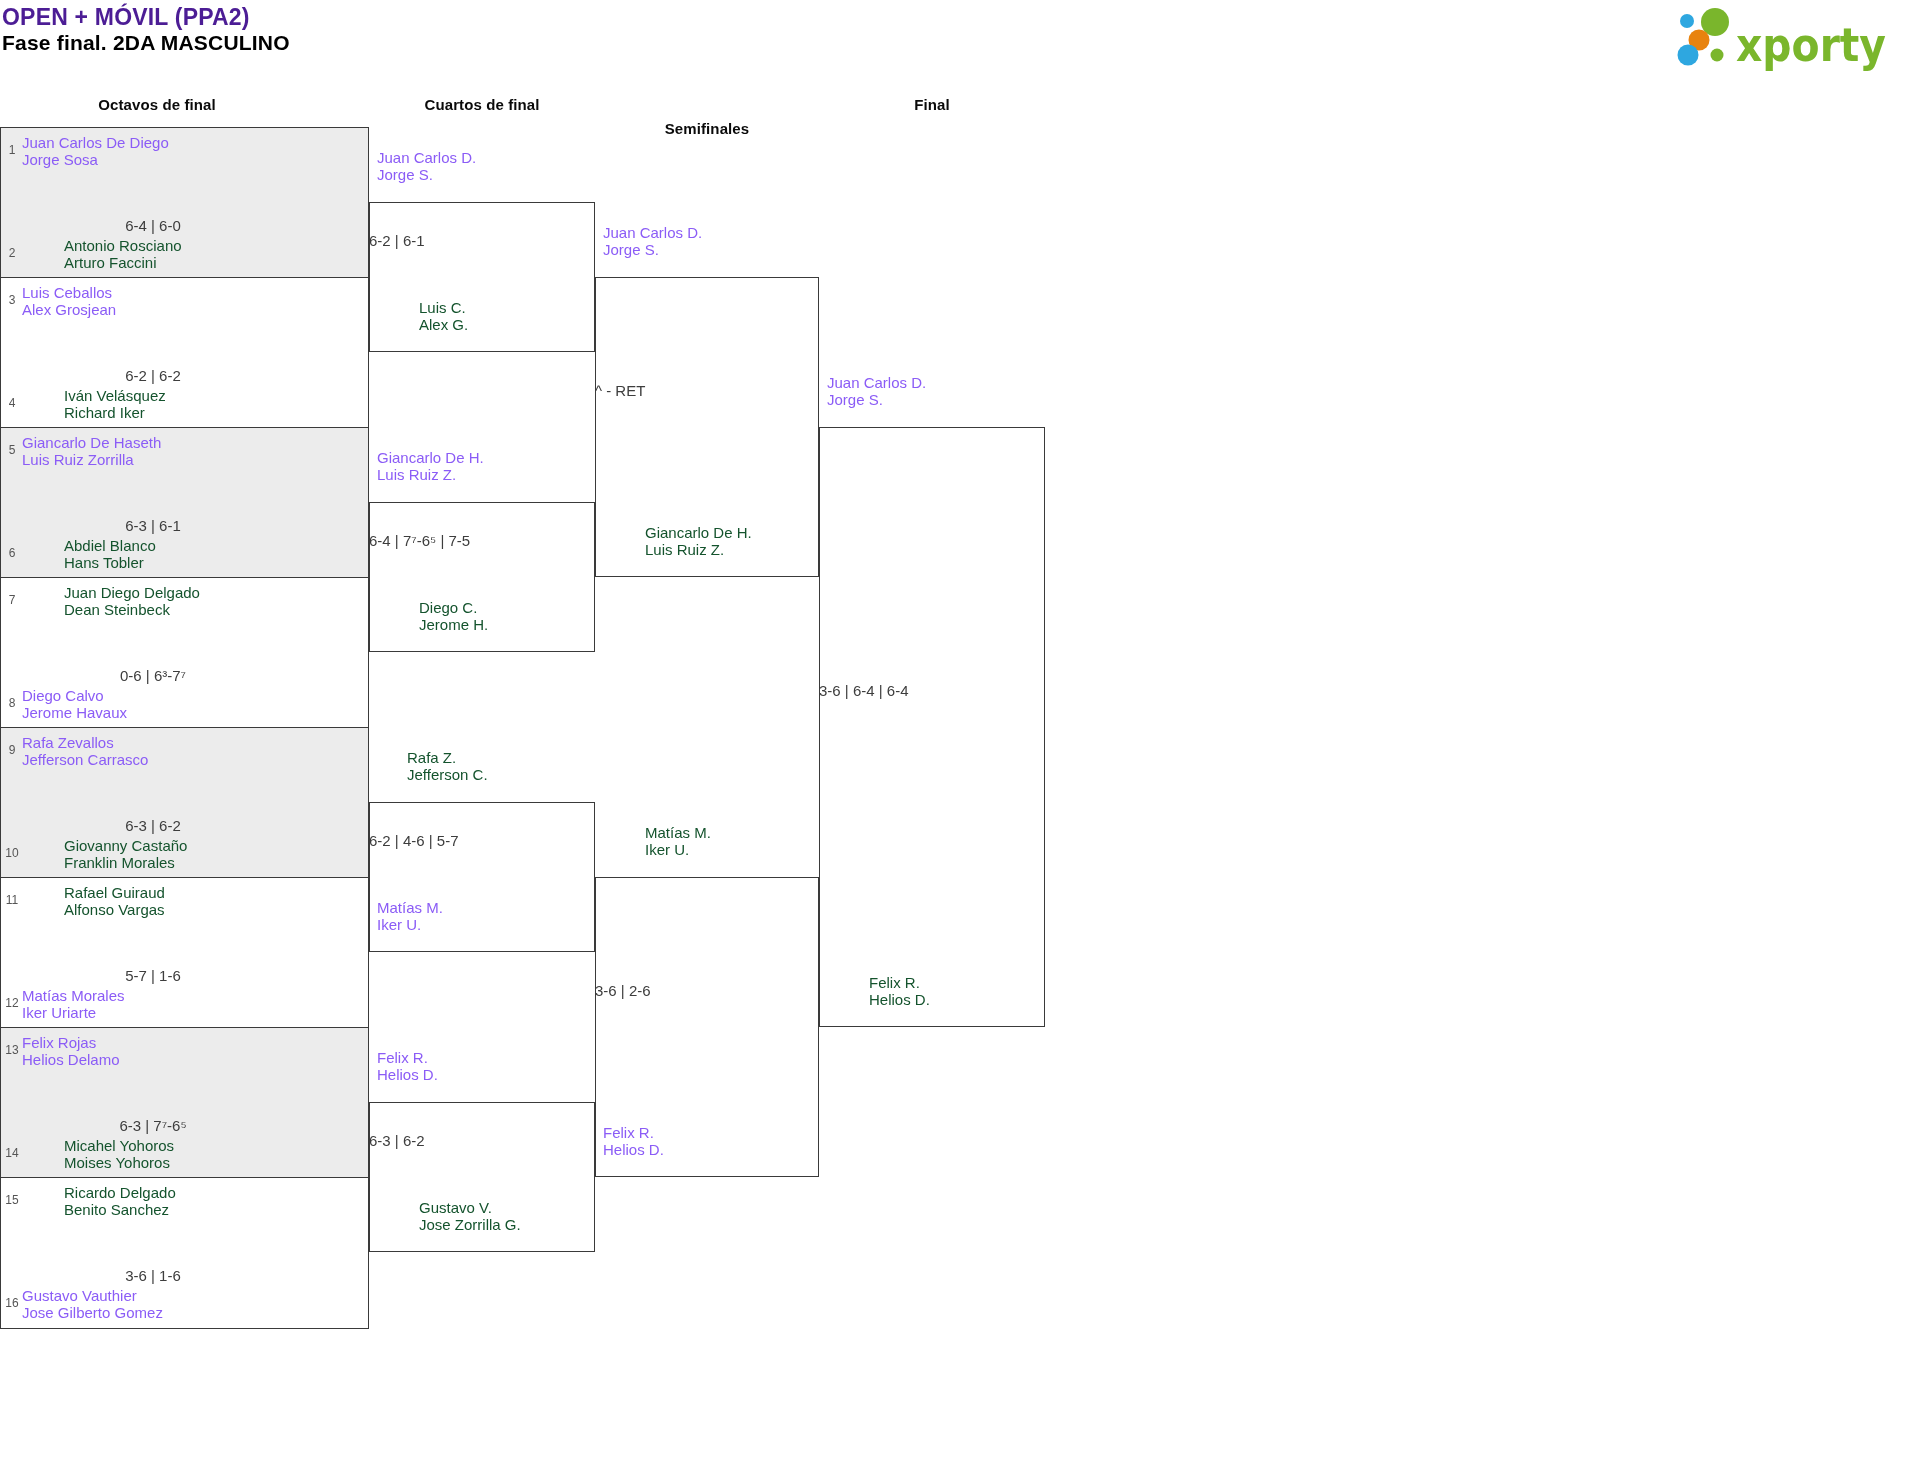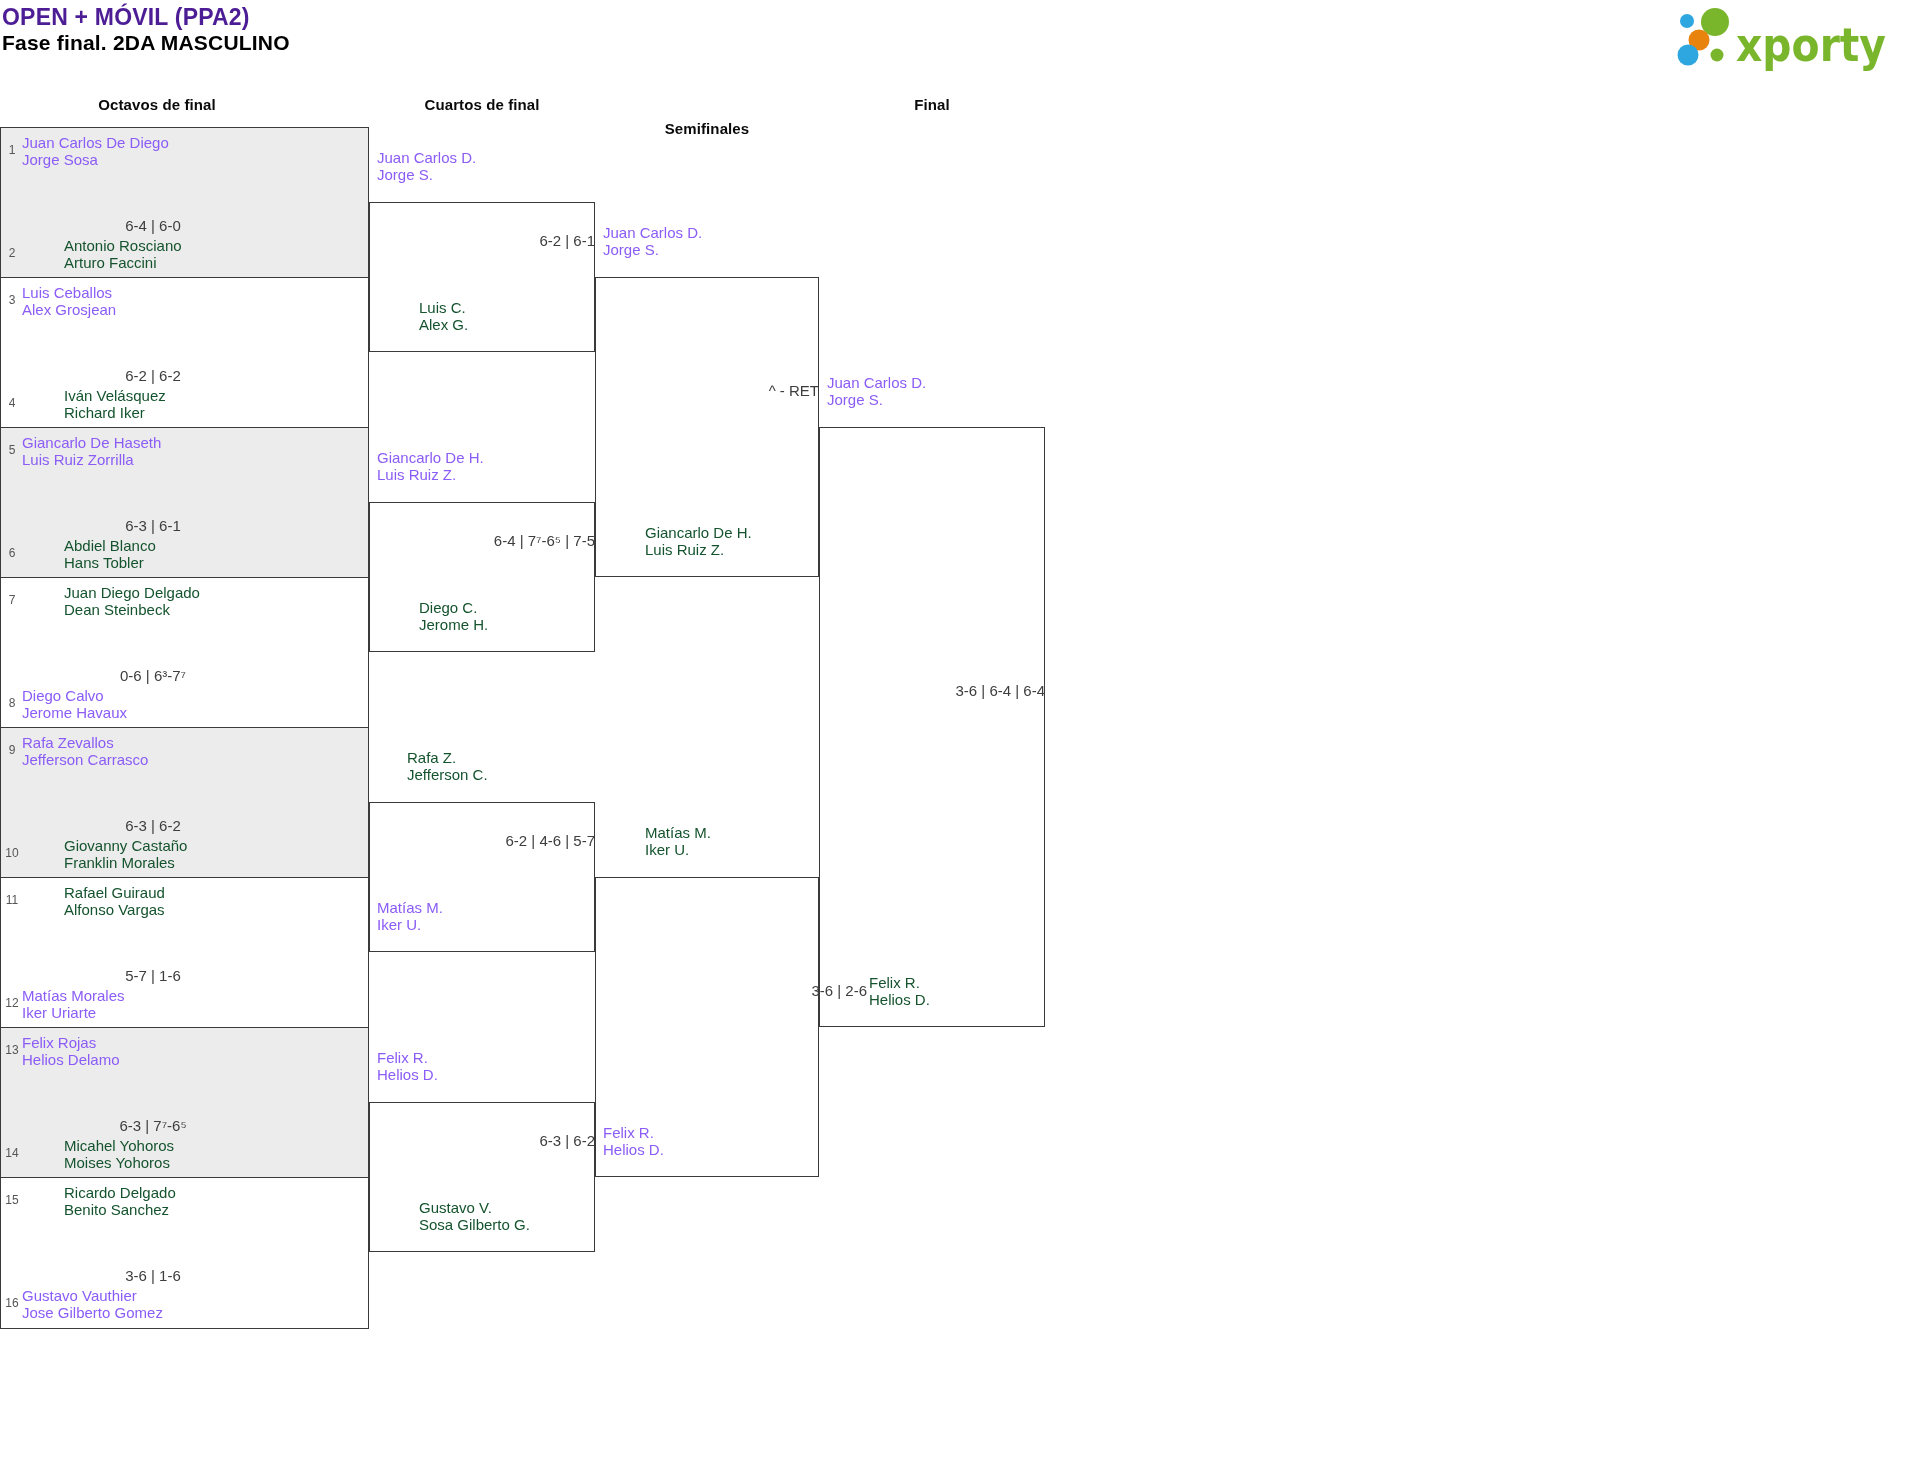--- a/index.html
+++ b/index.html
@@ -57,21 +57,21 @@
   .team.t2{top:109px;}
   .win{font-weight:400;color:#8b5cf6;}
   .lose{font-weight:400;color:#14532d;margin-left:42px;}
   .score{
     position:absolute;left:0;top:66px;width:304px;text-align:center;
     font-size:15px;color:#3d3d3d;margin-top:23px;
   }
   
   .mbox{position:absolute;border:1px solid #3a3a3a;box-sizing:border-box;background:transparent;}
   .plabel{position:absolute;font-size:15px;line-height:17px;}
-  .rscore{position:absolute;text-align:right;font-size:15px;color:#3d3d3d;}
+  .rscore{position:absolute;text-align:left;font-size:15px;color:#3d3d3d;}
 </style>
 </head>
 <body>
 
 <div class="canvas">
 
   <div class="title-line1">OPEN + MÓVIL (PPA2)</div>
   <div class="title-line2">Fase final. 2DA MASCULINO</div>
 
   <div class="logo">
@@ -239,21 +239,21 @@
   </div>
   <div class="rscore" style="left:369px;width:226px;top:832px;">6-2 | 4-6 | 5-7</div>
 
   <div class="mbox" style="left:369px;top:1102px;width:226px;height:150px;"></div>
   <div class="plabel win" style="left:377px;top:1049px;">
     <div>Felix R.</div>
     <div>Helios D.</div>
   </div>
   <div class="plabel lose" style="left:377px;top:1199px;">
     <div>Gustavo V.</div>
-    <div>Sosa Gilberto G.</div>
+    <div>Jose Zorrilla G.</div>
   </div>
   <div class="rscore" style="left:369px;width:226px;top:1132px;">6-3 | 6-2</div>
 
   <div class="mbox" style="left:595px;top:277px;width:224px;height:300px;"></div>
   <div class="plabel win" style="left:603px;top:224px;">
     <div>Juan Carlos D.</div>
     <div>Jorge S.</div>
   </div>
   <div class="plabel lose" style="left:603px;top:524px;">
     <div>Giancarlo De H.</div>

